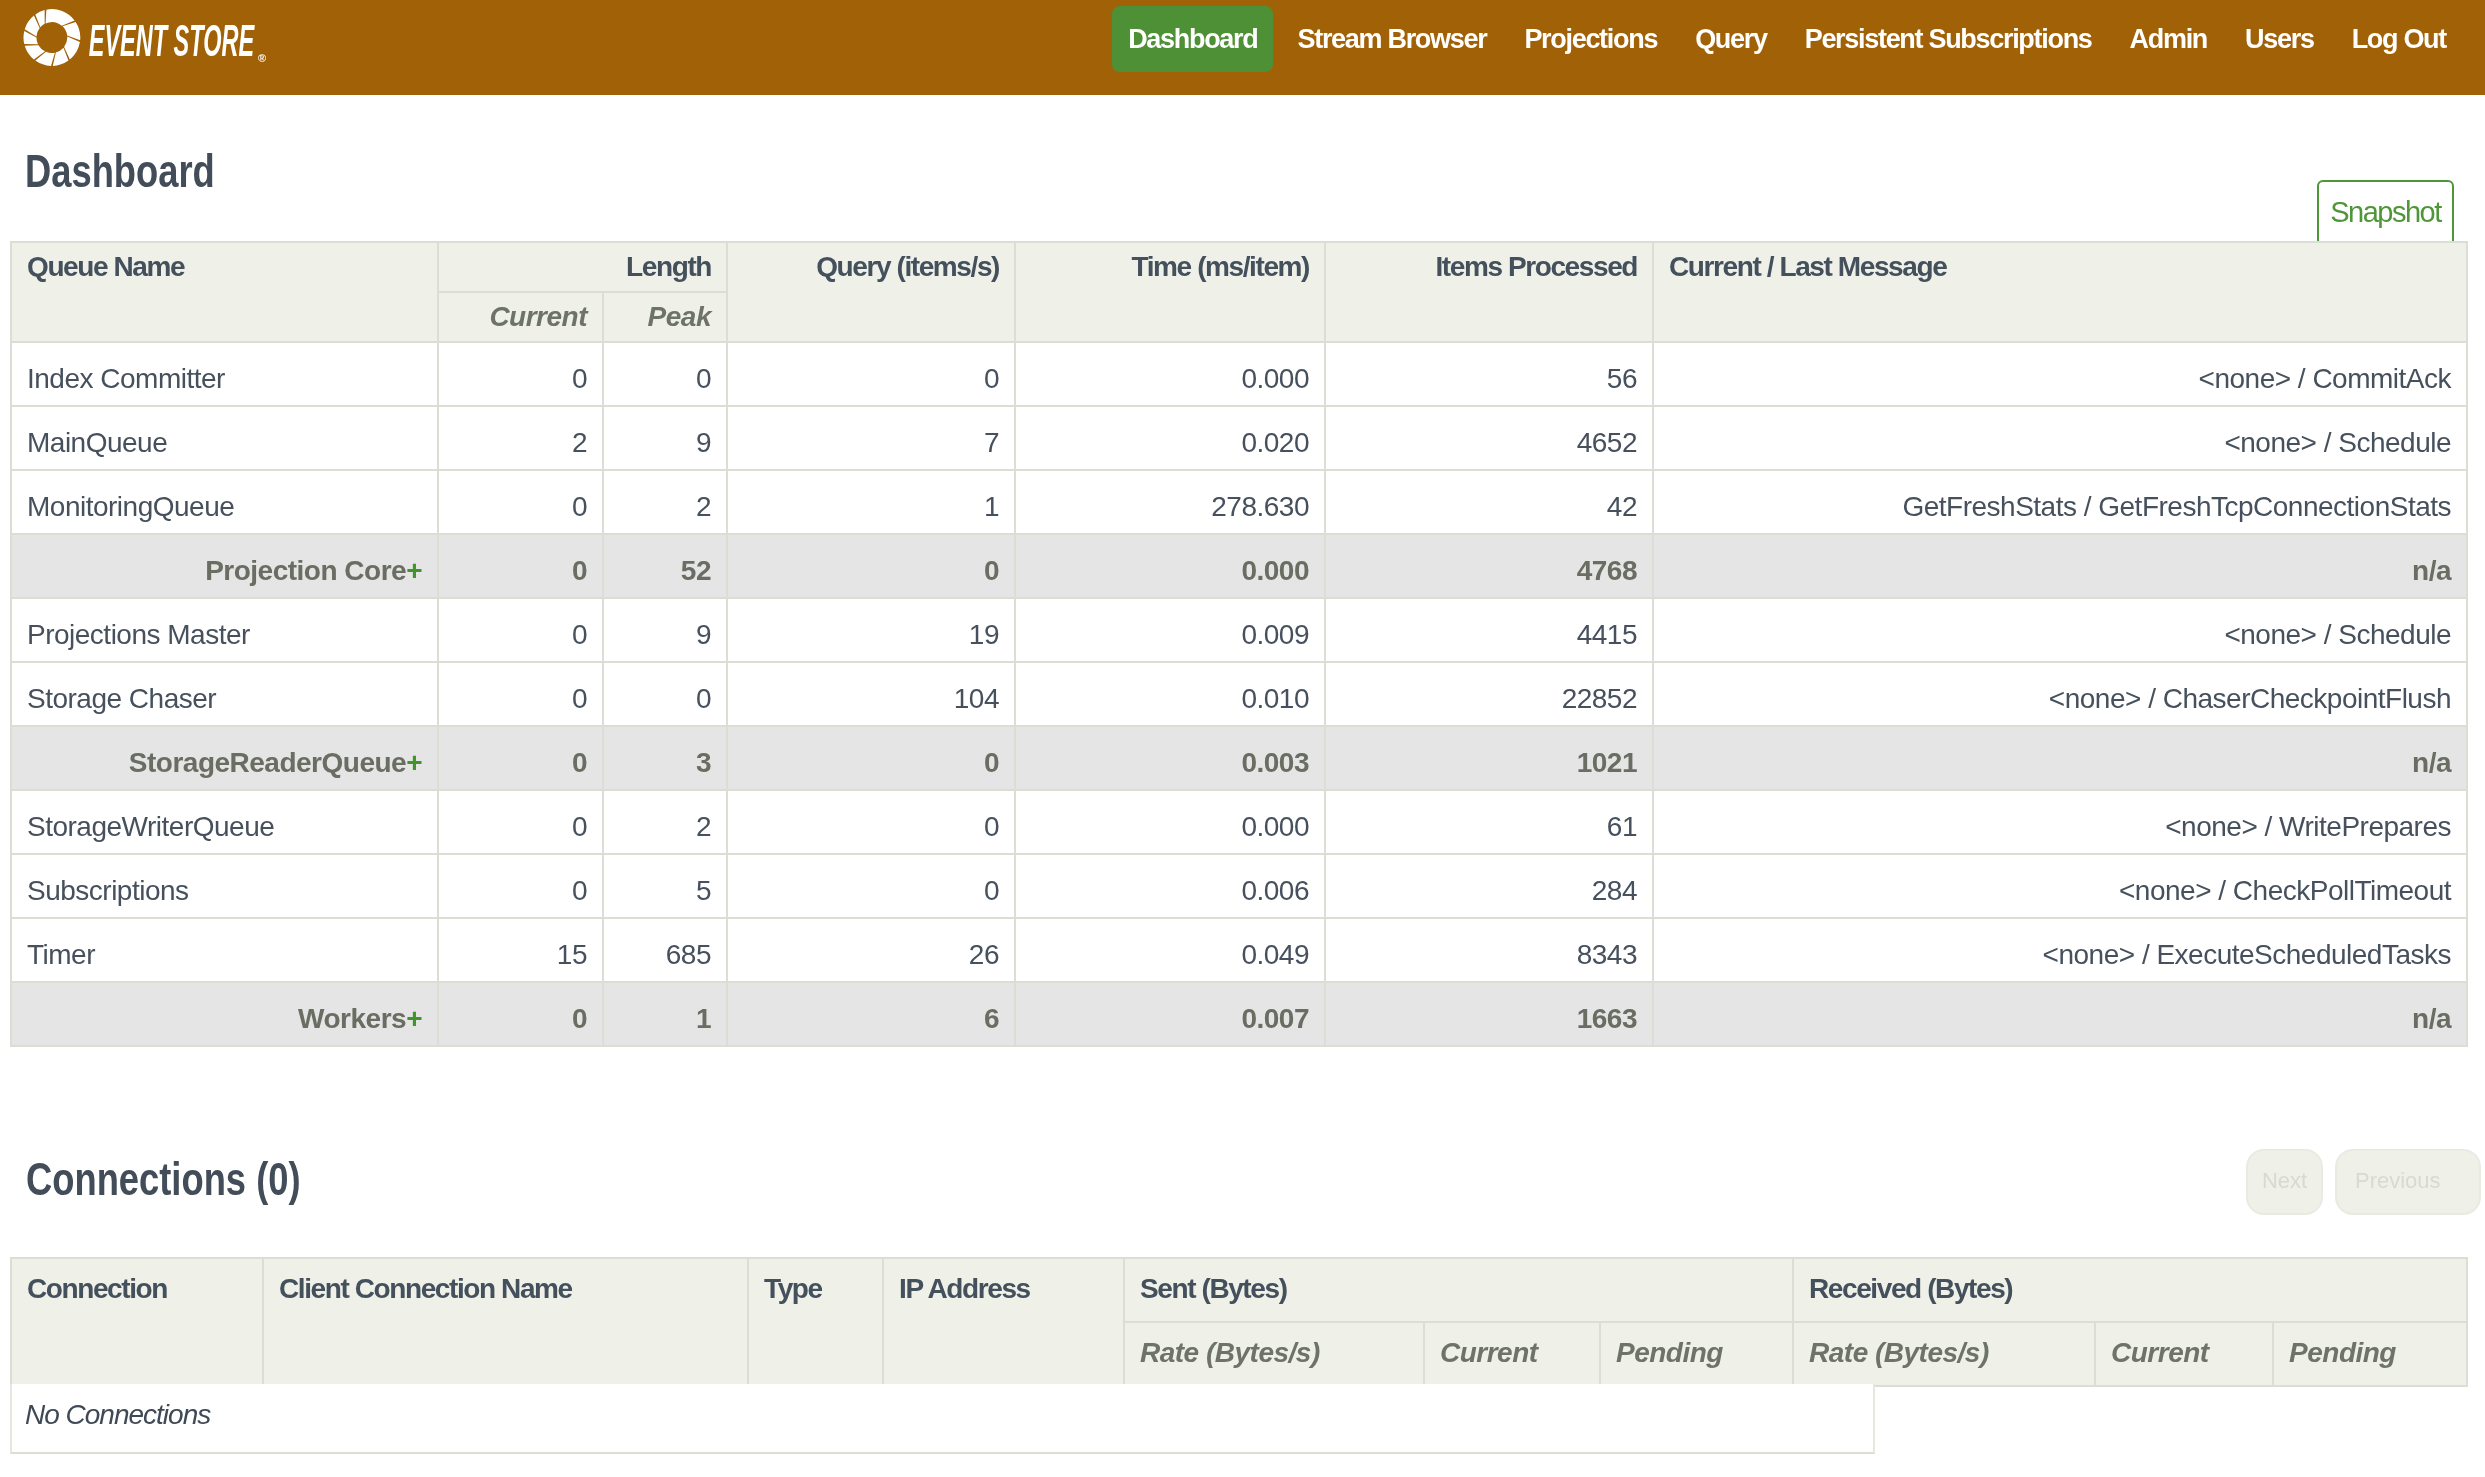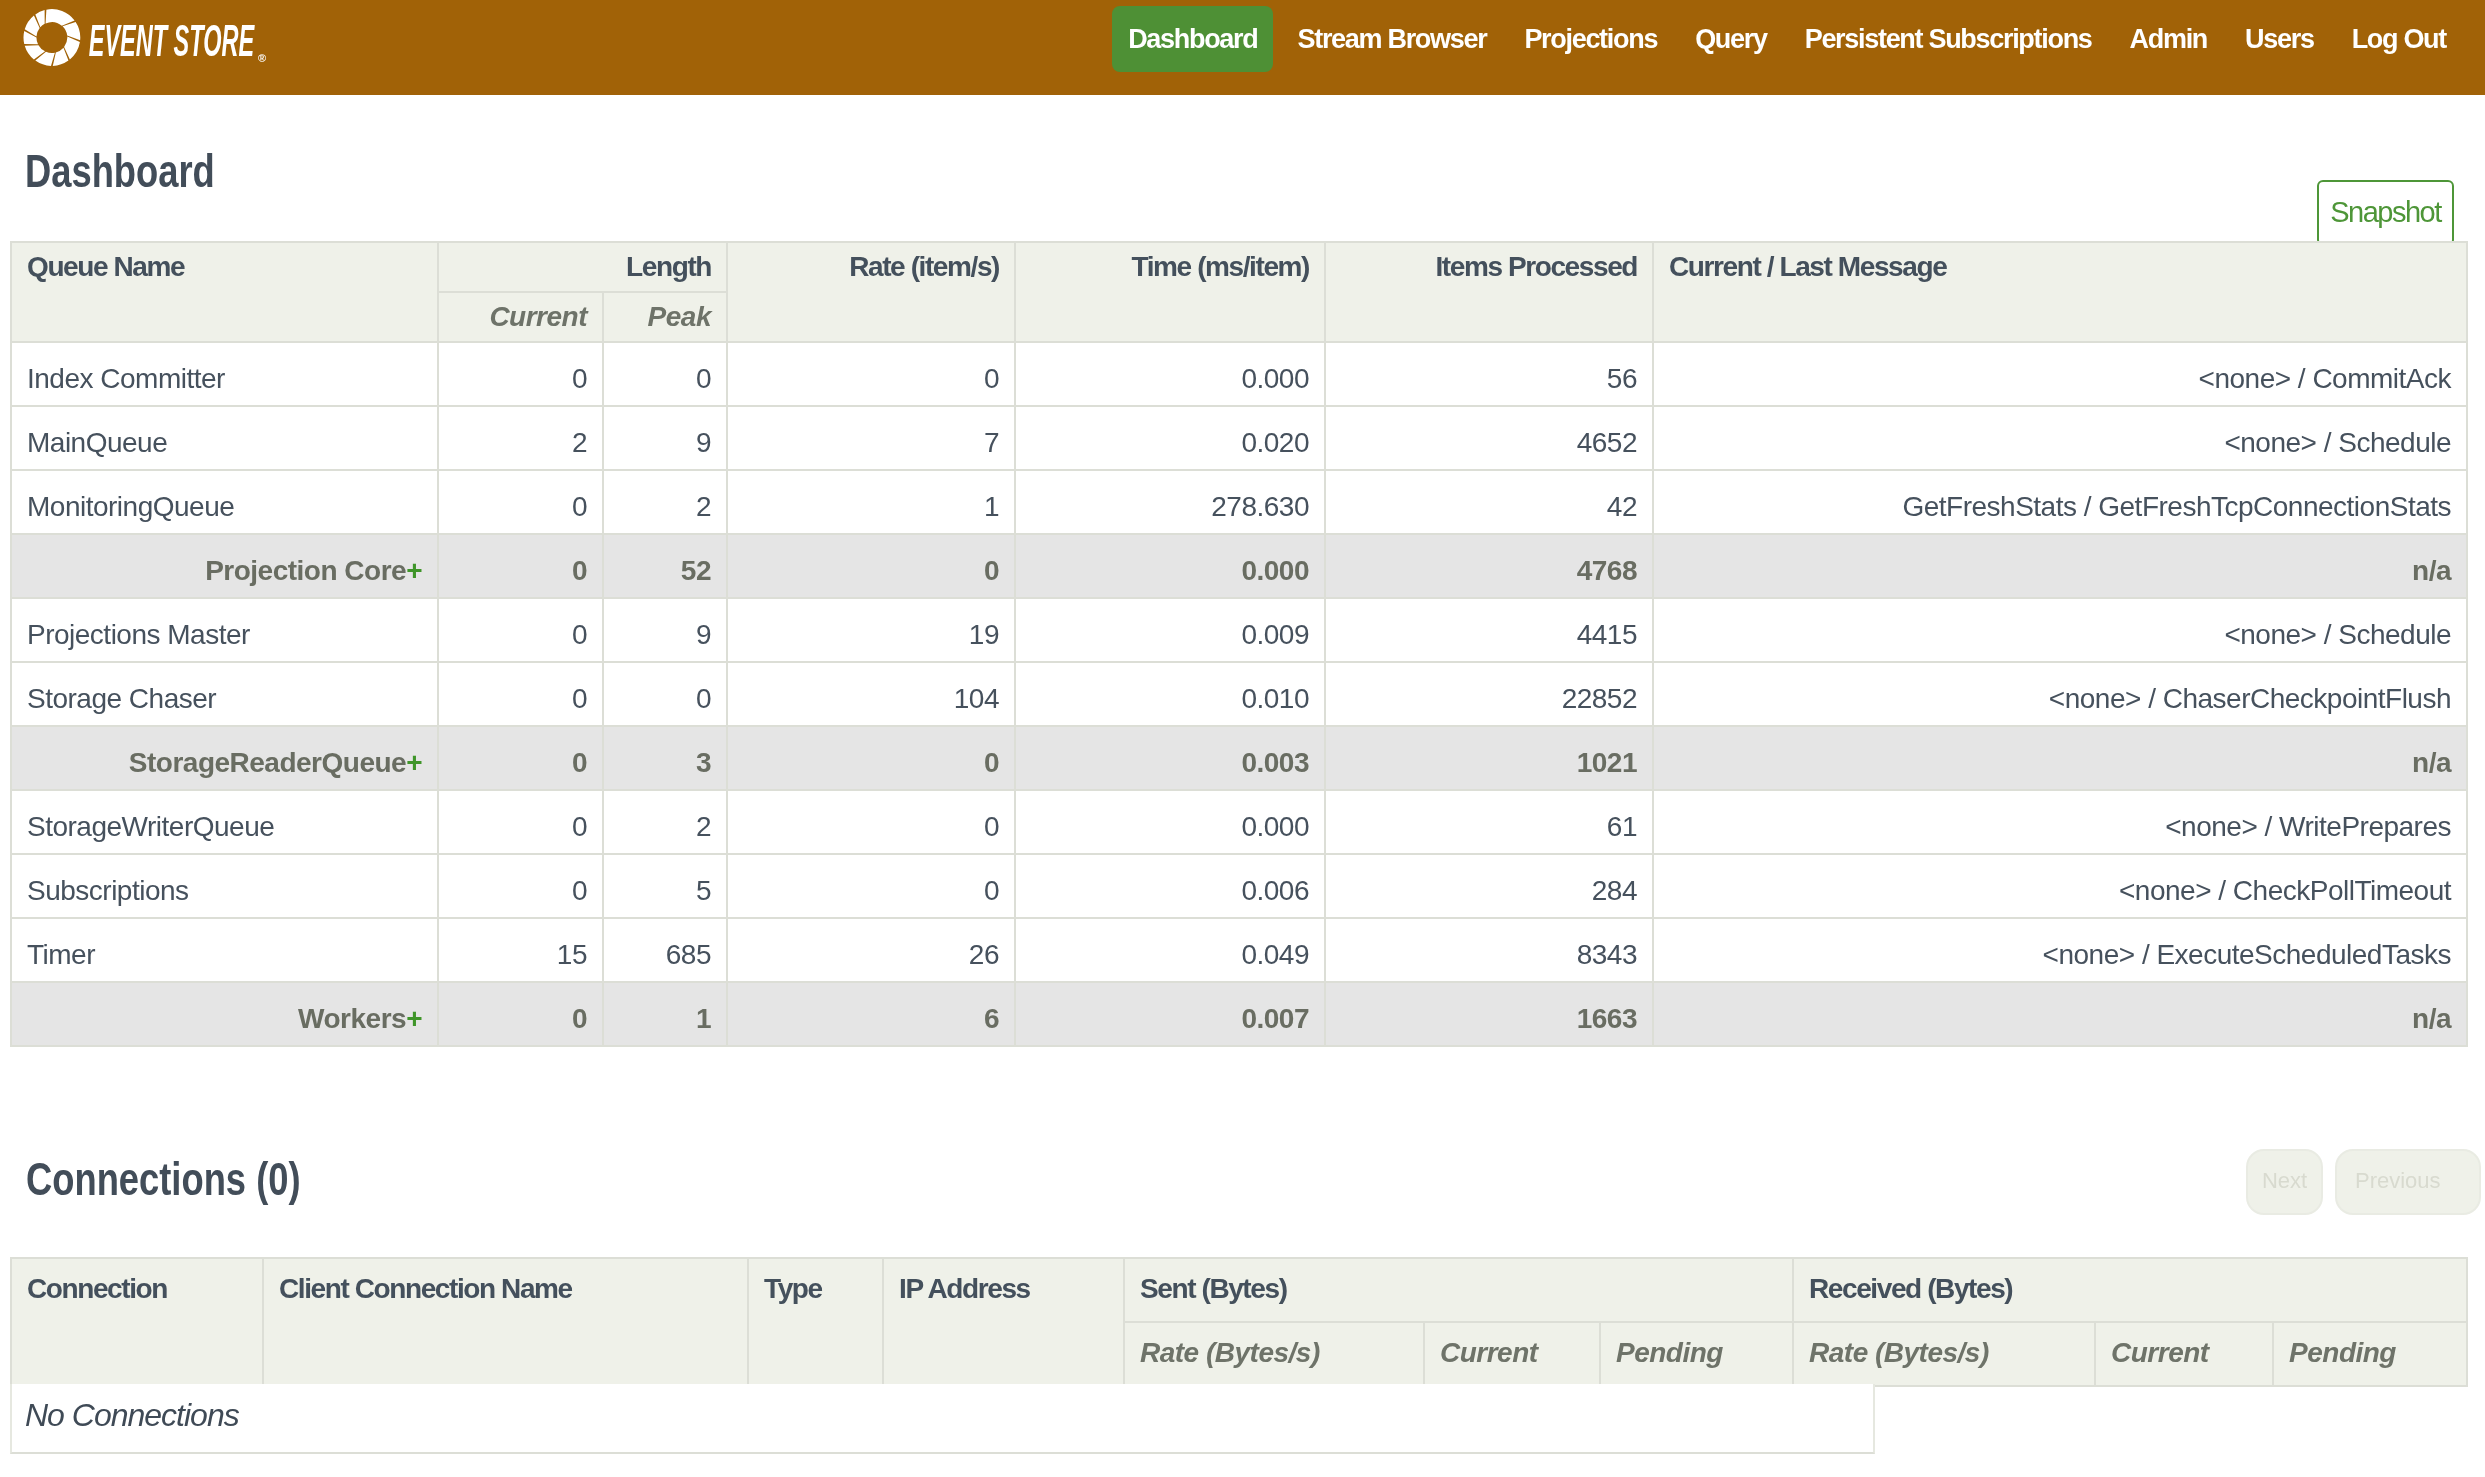--- a/index.html
+++ b/index.html
@@ -35,21 +35,21 @@
 #qtable { left:10px; top:241px; width:2457px; }
 
 
 
 #qtable tbody tr.hl td { background:#e5e5e5; font-weight:bold; color:#696D62;text-align:right; }
 .plus { float:right; color:#3F9529; font-weight:bold; }
 
 #ctable { left:10px; top:1257px; width:2457px; }
 #ctable thead tr th { padding:10px 15px 12px; }
 
-#noconn { position:absolute; left:10px; top:1384px; width:1865px; height:70px; border-left:2px solid #E6E8E0; border-right:2px solid #E6E8E0; border-bottom:2px solid #DCDED6; color:#3F4A56; font-size:32px; font-style:italic; letter-spacing:-1px; line-height:62px; padding-left:13px; background:#fff; }
+#noconn { position:absolute; left:10px; top:1384px; width:1865px; height:70px; border-left:2px solid #E6E8E0; border-right:2px solid #E6E8E0; border-bottom:2px solid #DCDED6; color:#3F4A56; font-size:28px; font-style:italic; letter-spacing:-1px; line-height:62px; padding-left:13px; background:#fff; }
 </style>
 </head>
 <body>
 
 <div class="nav">
   <div class="logo">
     <svg width="249" height="66" viewBox="0 0 250 66">
       <g transform="translate(0,1)">
       <path fill="#fff" d="M52.85 14.89 A28.5 28.5 0 0 1 57.36 33.33 L44.37 28.53 A15.5 15.5 0 0 0 39.73 19.31 Z M57.13 35.11 A28.5 28.5 0 0 1 47.05 52.55 L41.26 39.98 A15.5 15.5 0 0 0 44.47 29.50 Z M45.63 53.64 A28.5 28.5 0 0 1 29.90 58.99 L32.96 45.49 A15.5 15.5 0 0 0 40.64 40.73 Z M28.10 58.99 A28.5 28.5 0 0 1 12.37 53.64 L23.02 44.80 A15.5 15.5 0 0 0 32.01 45.70 Z M10.95 52.55 A28.5 28.5 0 0 1 1.72 38.74 L15.55 38.20 A15.5 15.5 0 0 0 22.13 44.40 Z M1.25 37.01 A28.5 28.5 0 0 1 1.25 23.99 L13.50 30.45 A15.5 15.5 0 0 0 15.09 37.34 Z M1.72 22.26 A28.5 28.5 0 0 1 10.95 8.45 L16.74 21.02 A15.5 15.5 0 0 0 13.53 29.47 Z M12.37 7.36 A28.5 28.5 0 0 1 21.72 2.95 L21.77 16.79 A15.5 15.5 0 0 0 17.36 20.27 Z M23.46 2.54 A28.5 28.5 0 0 1 51.82 13.43 L39.00 18.66 A15.5 15.5 0 0 0 22.65 16.36 Z"></path>
       </g>
@@ -79,21 +79,21 @@
       <col style="width:124px">
       <col style="width:288px">
       <col style="width:310px">
       <col style="width:328px">
       <col style="width:814px">
   </colgroup>
   <thead>
     <tr class="h1">
       <th class="vtop" rowspan="2">Queue Name</th>
       <th class="r" colspan="2">Length</th>
-      <th class="r vtop" rowspan="2">Rate (item/s)</th>
+      <th class="r vtop" rowspan="2">Query (items/s)</th>
       <th class="r vtop" rowspan="2">Time (ms/item)</th>
       <th class="r vtop" rowspan="2">Items Processed</th>
       <th class="vtop" rowspan="2">Current / Last Message</th>
     </tr>
     <tr class="h2">
       <th class="r sub">Current</th>
       <th class="r sub">Peak</th>
     </tr>
   </thead>
   <tbody>

